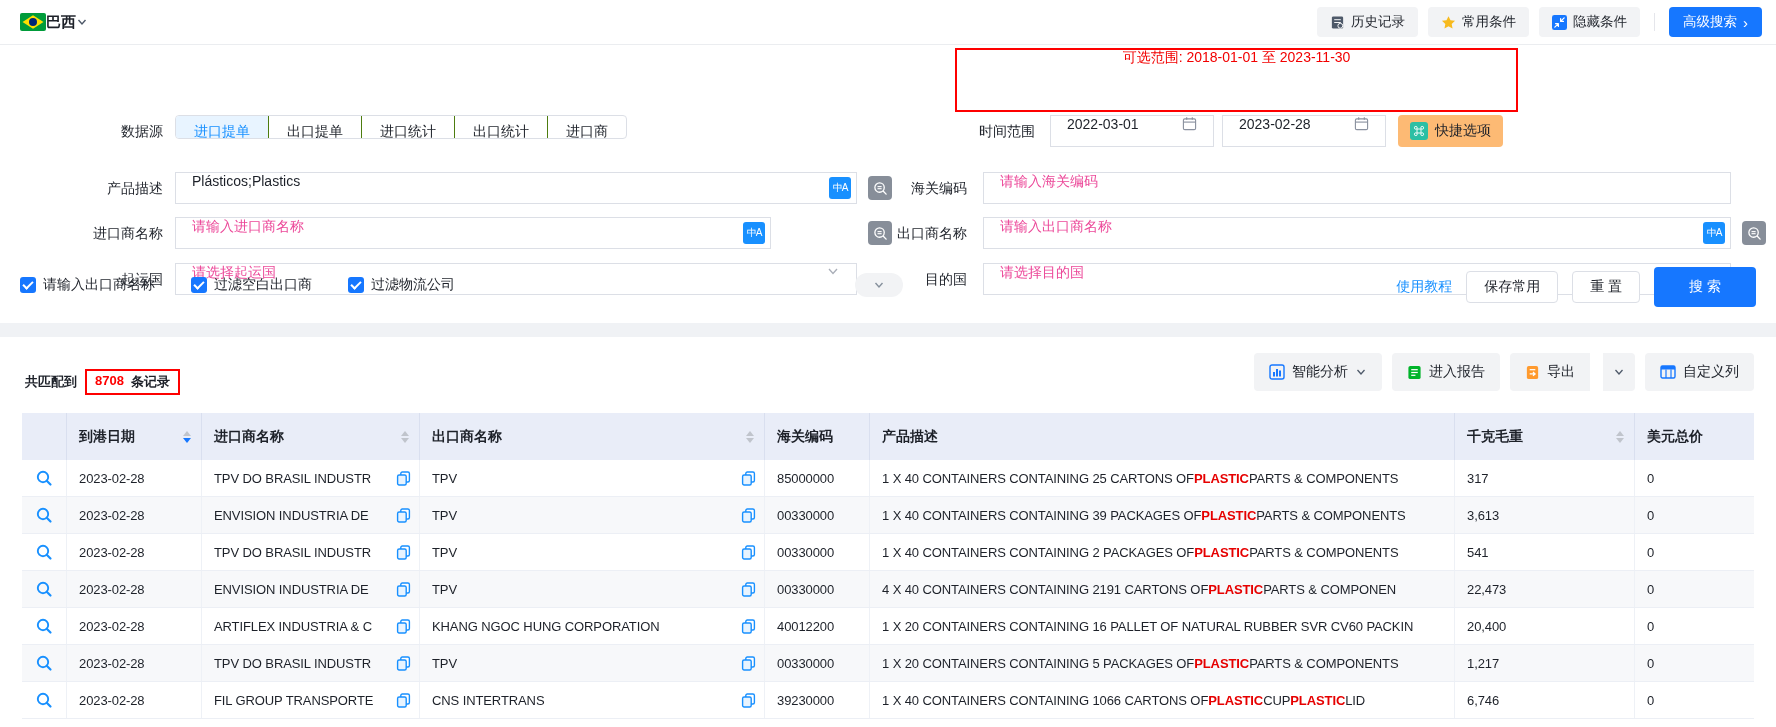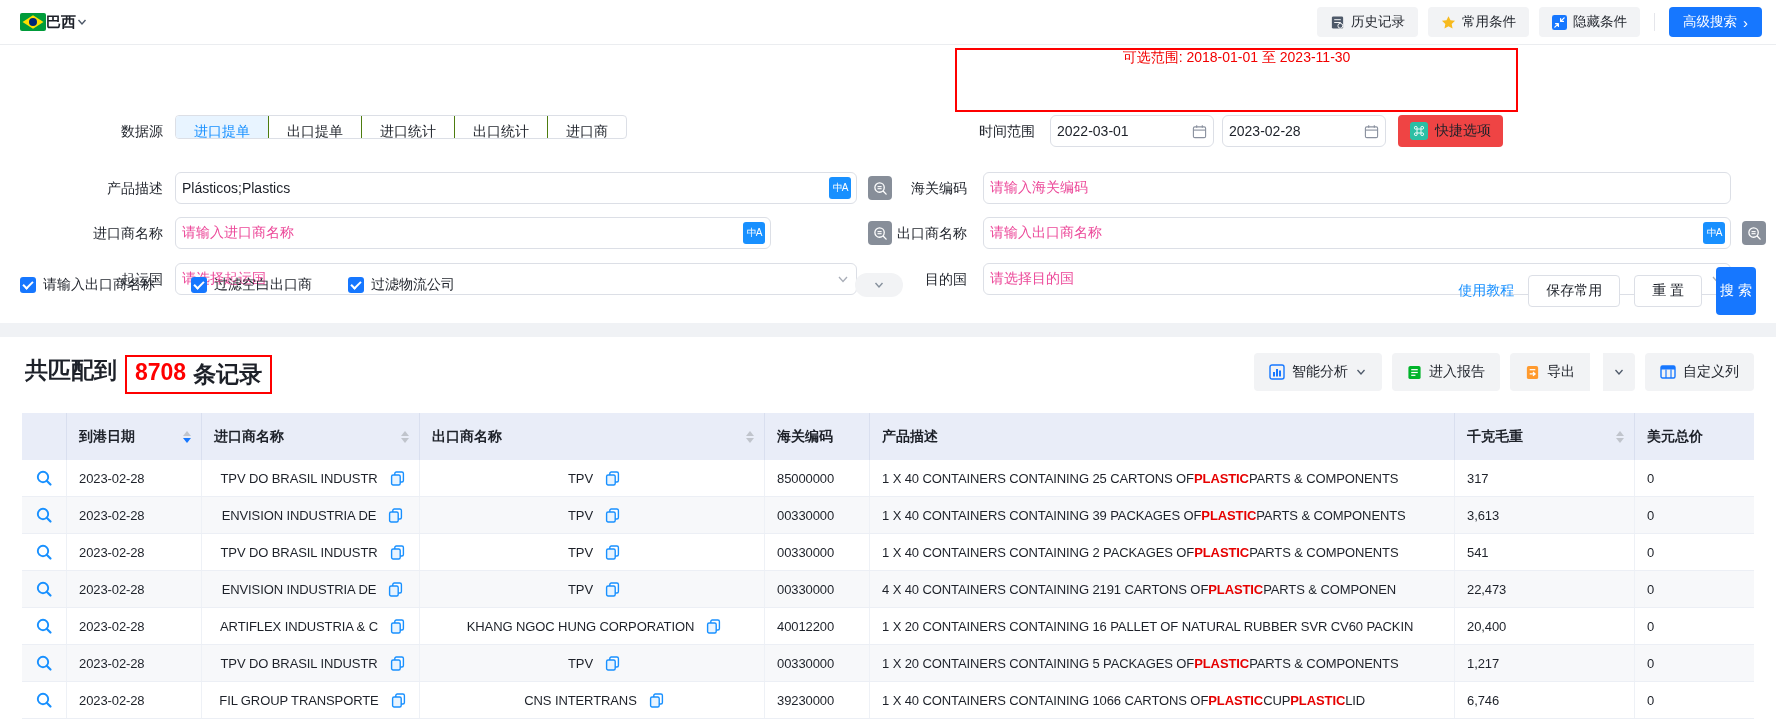--- a/index.html
+++ b/index.html
@@ -15,60 +15,60 @@
   .primary-btn .arr{font-size:15px;line-height:1}
   
   .filters{position:relative;height:278px;background:#fff}
   .flabel{position:absolute;width:163px;text-align:right;font-size:14px;line-height:32px;color:#1d2129}
   .tabs{position:absolute;left:175px;top:70px;display:flex;height:24px;border:1px solid #dcdfe6;border-radius:4px;overflow:hidden;background:#fff}
   .tab{padding:0 18px;line-height:30px;font-size:14px;border-left:1px solid #4d7c0f;cursor:pointer;white-space:nowrap}
   .tab:first-child{border-left:none}
   .tab.active{background:#e8f4ff;color:#1890ff}
   .ann-box{position:absolute;border:2px solid #fe0000;pointer-events:none}
   .hint{position:absolute;left:955px;top:4px;width:563px;text-align:center;color:#f20000;font-size:14px}
-  .finput{position:absolute;height:32px;border:1px solid #dcdfe6;border-radius:6px;display:flex;align-items:center;padding:0 6px;font-size:14px;background:#fff}
+  .finput{position:absolute;height:32px;border:1px solid #dcdfe6;border-radius:0;display:flex;align-items:flex-start;padding:0 16px;font-size:14px;background:#fff}
   .ph{color:#ec4899}
   .tr-ic{position:absolute;right:5px;top:4px;width:22px;height:22px;background:#1890ff;border-radius:3px;color:#fff;font-size:10px;font-weight:400;display:flex;align-items:center;justify-content:center;cursor:pointer;letter-spacing:-1px}
   .eq-ic{position:absolute;width:24px;height:24px;background:#878e99;border-radius:4px;display:flex;align-items:center;justify-content:center;cursor:pointer}
   .cal{margin-left:auto}
   .chev{margin-left:auto}
-  .quick-btn{position:absolute;left:1398px;top:70px;height:32px;display:flex;align-items:center;gap:7px;padding:0 12px;background:#ef4444;border-radius:4px;font-size:14px;cursor:pointer}
+  .quick-btn{position:absolute;left:1398px;top:70px;height:32px;display:flex;align-items:center;gap:7px;padding:0 12px;background:#fdba74;border-radius:4px;font-size:14px;cursor:pointer}
   .qic{width:18px;height:18px;background:#2bbfa4;border-radius:3px;display:flex;align-items:center;justify-content:center}
   .cbs{position:absolute;left:20px;top:227px;display:flex;gap:36px;align-items:center;height:26px}
   .cb{display:flex;align-items:center;gap:7px;font-size:14px;cursor:pointer}
   .cbox{width:16px;height:16px;background:#1677ff;border-radius:3px;position:relative;flex:none}
   .cbox::after{content:'';position:absolute;left:5px;top:2px;width:4px;height:8px;border:solid #fff;border-width:0 2px 2px 0;transform:rotate(45deg)}
   .collapse-pill{position:absolute;left:855px;top:228px;width:48px;height:24px;background:#f2f3f5;border-radius:12px;display:flex;align-items:center;justify-content:center;cursor:pointer}
   .factions{position:absolute;right:20px;top:222px;display:flex;gap:14px;align-items:center}
   .link-btn{color:#1890ff;font-size:14px;cursor:pointer}
   .obtn{height:32px;padding:0 17px;background:#fff;border:1px solid #dcdfe6;border-radius:4px;font-size:14px;cursor:pointer;font-family:inherit;color:#1d2129}
-  .sbtn{height:48px;padding:0 4px;background:#1677ff;color:#fff;border:none;border-radius:4px;font-size:14px;cursor:pointer;font-family:inherit}
+  .sbtn{height:40px;padding:0 35px;background:#1677ff;color:#fff;border:none;border-radius:4px;font-size:14px;cursor:pointer;font-family:inherit}
   
   .band{height:14px;background:#f0f2f5}
   
   .results-bar{position:relative;height:76px}
-  .count-line{position:absolute;left:25px;top:18px;display:flex;gap:8px;font-size:23px;font-weight:700}
+  .count-line{position:absolute;left:25px;top:32px;display:flex;align-items:center;gap:8px;font-size:13px;font-weight:700}
   .count-box{border:2px solid #fe0000;padding:2px 8px;display:flex;gap:7px}
   .count-num{color:#fe0000}
   .rtoolbar{position:absolute;right:22px;top:16px;display:flex;gap:10px;align-items:center}
   .tbtn{display:flex;align-items:center;gap:7px;height:38px;padding:0 15px;background:#f2f3f5;border:none;border-radius:4px;font-size:14px;color:#1d2129;cursor:pointer;font-family:inherit}
   .export-group{display:flex;gap:13px}
   .export-main{border-radius:4px 0 0 4px}
   .export-caret{border-radius:0 4px 4px 0;padding:0 10px}
   
   .table{margin:0 22px}
   .cols{display:grid;grid-template-columns:45px 135px 218px 345px 105px 585px 180px 1fr}
   .thead{background:#e9edf8;height:47px}
   .th{display:flex;align-items:center;justify-content:space-between;padding:0 10px 0 12px;font-size:14px;font-weight:700;border-right:1px solid #d9dfef;overflow:hidden;white-space:nowrap}
   .th:last-child,.td:last-child{border-right:none}
   .trow{height:37px;border-bottom:1px solid #eceff5;background:#fff}
   .trow.alt{background:#f7f8fa}
   .td{display:flex;align-items:center;padding:0 8px 0 12px;font-size:13px;letter-spacing:-0.1px;border-right:1px solid #eef1f6;white-space:nowrap;overflow:hidden}
   .td.icon{justify-content:center;padding:0;cursor:pointer}
-  .td.name{justify-content:center;gap:12px}
+  .td.name{justify-content:space-between;gap:12px}
   .copy{flex:none;cursor:pointer}
   .hl{color:#e60000;font-weight:700}
   .carets{display:inline-flex;flex-direction:column;gap:2px;margin-left:6px}
   .caret{width:0;height:0;border-left:4.5px solid transparent;border-right:4.5px solid transparent}
   .caret.up{border-bottom:5.5px solid #c0c4cc}
   .caret.down{border-top:5.5px solid #c0c4cc}
   .caret.down.on{border-top-color:#1677ff}
 </style>
 </head>
 <body>

